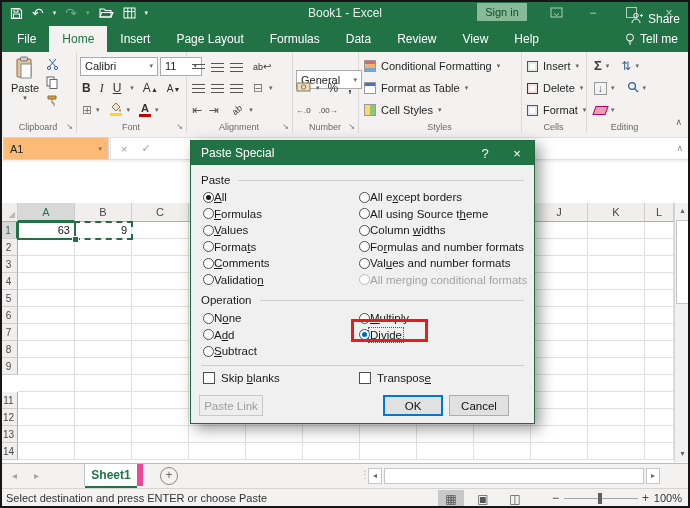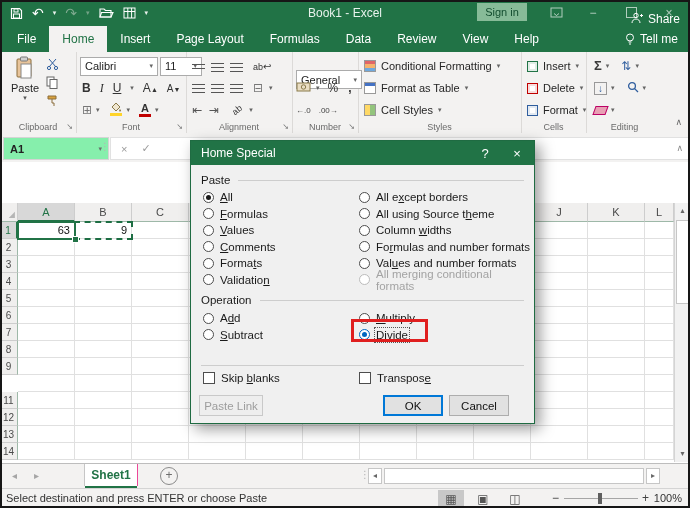--- a/index.html
+++ b/index.html
@@ -33,22 +33,22 @@
   .rsel .car{color:#555;margin-left:auto;padding-left:6px}
   .tbt{font-size:12px;color:#333;display:flex;align-items:baseline;}
   .al{width:13px;height:9px;background:repeating-linear-gradient(to bottom,#555 0 1.2px,transparent 1.2px 4px);}
   .icsq{width:12px;height:12px;display:inline-block;}
   .lbl-sm{font-size:11px;color:#262626;white-space:nowrap;}
   .glyph{color:#3b3b3b;font-size:12px;line-height:12px;}
   .eraser{width:11px;height:7px;background:#e8a0b4;border:1px solid #b06;transform:skewX(-20deg);}
   .chev-collapse{position:absolute;right:8px;bottom:6px;color:#666;font-size:9px;}
   
   .fbar{position:absolute;top:133px;left:0;right:0;height:29px;background:#f3f2f1;}
-  .namebox{position:absolute;left:3px;top:4px;width:92px;height:21px;background:#86efac;border:1px solid #d4d4d4;
-           display:flex;align-items:center;font-size:11px;color:#222;padding:0 6px;font-weight:bold;}
+  .namebox{position:absolute;left:3px;top:4px;width:92px;height:21px;background:#fdba74;border:1px solid #d4d4d4;
+           display:flex;align-items:center;font-size:11px;color:#222;padding:0 6px;}
   .namebox .car{color:#666;margin-left:auto}
   .fdots{position:absolute;left:100px;top:8px;color:#b5b5b5;font-size:10px;letter-spacing:0;}
   .ffield{position:absolute;left:110px;top:4px;right:0;height:21px;background:#fff;border:1px solid #e1e1e1;
           display:flex;align-items:center;gap:14px;padding-left:10px;color:#9a9a9a;font-size:11px;}
   .fchev{position:absolute;right:7px;top:10px;color:#888;font-size:9px;}
   .gapwhite{position:absolute;top:162px;left:0;right:0;height:41px;background:#fff;}
   
   .grid{position:absolute;top:203px;left:0;width:674px;height:259px;background:#fff;overflow:hidden;}
   .hcell,.rhd,.cell{position:absolute;box-sizing:border-box;}
   .hcell{height:19px;top:0;background:#f0efee;border-right:1px solid #cdcdcd;border-bottom:1px solid #9eb8a8;
@@ -69,40 +69,40 @@
   .vthumb{position:absolute;left:1px;top:17px;width:13px;height:84px;background:#fff;border:1px solid #c6c6c6;box-sizing:border-box;}
   
   .dlg{position:absolute;left:190px;top:140px;width:345px;height:284px;background:#f0f0f0;border:1px solid #1f6b42;
        box-shadow:5px 5px 14px rgba(0,0,0,.4);z-index:50;font-size:11.5px;color:#1a1a1a;box-sizing:border-box;}
   .dlg-tb{position:absolute;top:0;left:0;right:0;height:24px;background:#217346;color:#fff;display:flex;align-items:center;}
   .dlg-title{font-size:12px;padding-left:10px;}
   .dlg-btn{position:absolute;top:0;width:30px;height:24px;display:flex;align-items:center;justify-content:center;color:#fff;font-size:13px;}
   .seclabel{position:absolute;left:10px;right:10px;display:flex;align-items:center;gap:8px;font-size:11.5px;color:#1a1a1a;}
   .seclabel::after{content:"";flex:1;border-top:1px solid #cdcdcd;}
   .optcol{position:absolute;display:flex;flex-direction:column;}
-  .ropt{display:flex;align-items:center;gap:6px;height:16.5px;}
+  .ropt{display:flex;align-items:center;height:16.5px;}
   .rad{width:11px;height:11px;border:1px solid #4d4d4d;border-radius:50%;background:#fff;position:relative;flex:none;box-sizing:border-box;}
   .rad.on::after{content:"";position:absolute;inset:2px;background:#1a1a1a;border-radius:50%;}
   .rad.blue{border-color:#0067c0;}
   .rad.blue.on::after{background:#0067c0;}
   .rad.dis{border-color:#bcbcbc;}
   .ropt .dis-t{color:#a3a3a3;}
   .focusdot{outline:1px dotted #555;outline-offset:1px;}
   .redbox{position:absolute;left:160px;top:178px;width:77px;height:23px;border:3px solid #e01f1f;z-index:8;box-sizing:border-box;}
   .sep{position:absolute;left:10px;right:10px;border-top:1px solid #cdcdcd;}
   .cbrow{position:absolute;display:flex;align-items:center;gap:6px;}
   .cb{width:12px;height:12px;border:1px solid #4d4d4d;background:#fff;box-sizing:border-box;flex:none;}
   .btn{position:absolute;height:21px;background:#e1e1e1;border:1px solid #adadad;display:flex;align-items:center;
        justify-content:center;font-size:11.5px;color:#111;box-sizing:border-box;}
   .btn.primary{border:2px solid #0078d7;}
   .btn.disabled{color:#9d9d9d;border-color:#c9c9c9;background:#eeeeee;}
   
   .sheetbar{position:absolute;top:463px;left:0;right:0;height:25px;background:#f3f2f1;border-top:1px solid #bdbdbd;box-sizing:border-box;}
   .snav{position:absolute;top:6px;color:#a6a6a6;font-size:10px;}
-  .stab{position:absolute;left:84px;top:0;width:52px;height:22px;background:#fff;border-left:1px solid #c6c6c6;border-right:1px solid #ec4899;
+  .stab{position:absolute;left:84px;top:0;width:52px;height:22px;background:#fff;border-left:1px solid #c6c6c6;border-right:6px solid #ec4899;
         color:#217346;font-weight:bold;font-size:12px;display:flex;align-items:center;justify-content:center;}
   .stab::after{content:"";position:absolute;left:0;right:0;bottom:-2px;height:2px;background:#217346;}
   .addsheet{position:absolute;left:160px;top:3px;width:16px;height:16px;border:1px solid #8a8a8a;border-radius:50%;
             color:#6d6d6d;font-size:12px;line-height:14px;text-align:center;}
   .hs-dots{position:absolute;left:360px;top:5px;color:#b5b5b5;font-size:10px;}
   .hs-arrow{position:absolute;top:4px;width:14px;height:16px;background:#fff;border:1px solid #c6c6c6;box-sizing:border-box;
             color:#666;font-size:8px;line-height:14px;text-align:center;}
   .hs-thumb{position:absolute;left:384px;top:4px;width:260px;height:16px;background:#fff;border:1px solid #c6c6c6;box-sizing:border-box;}
   
   .status{position:absolute;top:488px;left:0;right:0;height:20px;background:#f3f2f1;border-top:1px solid #d4d4d4;box-sizing:border-box;}
@@ -595,21 +595,21 @@
       <div class="copybox" style="left: 74px; top: 18px; width: 59px; height: 19px;"></div>
     </div>
   <div class="vscroll">
     <span class="varrow" style="top:0">▴</span>
     <span class="vthumb"></span>
     <span class="varrow" style="bottom:0">▾</span>
   </div>
 
   <div class="dlg">
     <div class="dlg-tb">
-      <span class="dlg-title">Home Special</span>
+      <span class="dlg-title">Paste Special</span>
       <span class="dlg-btn" style="right:34px">?</span>
       <span class="dlg-btn" style="right:2px">×</span>
     </div>
     <div class="seclabel" style="top:33px">
         <span>Paste</span>
       </div>
     <div class="optcol" id="paste-left" style="left:12px;top:48px;width:150px">
         <div class="ropt">
           <span class="rad on"></span>
           <span><u>A</u>ll</span>
@@ -617,25 +617,25 @@
         <div class="ropt">
           <span class="rad"></span>
           <span><u>F</u>ormulas</span>
         </div>
         <div class="ropt">
           <span class="rad"></span>
           <span><u>V</u>alues</span>
         </div>
         <div class="ropt">
           <span class="rad"></span>
+          <span>Forma<u>t</u>s</span>
+        </div>
+        <div class="ropt">
+          <span class="rad"></span>
           <span><u>C</u>omments</span>
-        </div>
-        <div class="ropt">
-          <span class="rad"></span>
-          <span>Forma<u>t</u>s</span>
         </div>
         <div class="ropt">
           <span class="rad"></span>
           <span>Validatio<u>n</u></span>
         </div>
       </div>
     <div class="optcol" id="paste-right" style="left:168px;top:48px;width:172px">
         <div class="ropt">
           <span class="rad"></span>
           <span>All e<u>x</u>cept borders</span>
@@ -658,20 +658,24 @@
         </div>
         <div class="ropt">
           <span class="rad dis"></span>
           <span class="dis-t">All merging conditional formats</span>
         </div>
       </div>
     <div class="seclabel" style="top:153px">
         <span>Operation</span>
       </div>
     <div class="optcol" id="op-left" style="left:12px;top:169px;width:150px">
+        <div class="ropt">
+          <span class="rad"></span>
+          <span>N<u>o</u>ne</span>
+        </div>
         <div class="ropt">
           <span class="rad"></span>
           <span>A<u>d</u>d</span>
         </div>
         <div class="ropt">
           <span class="rad"></span>
           <span><u>S</u>ubtract</span>
         </div>
       </div>
     <div class="optcol" id="op-right" style="left:168px;top:169px;width:172px">

